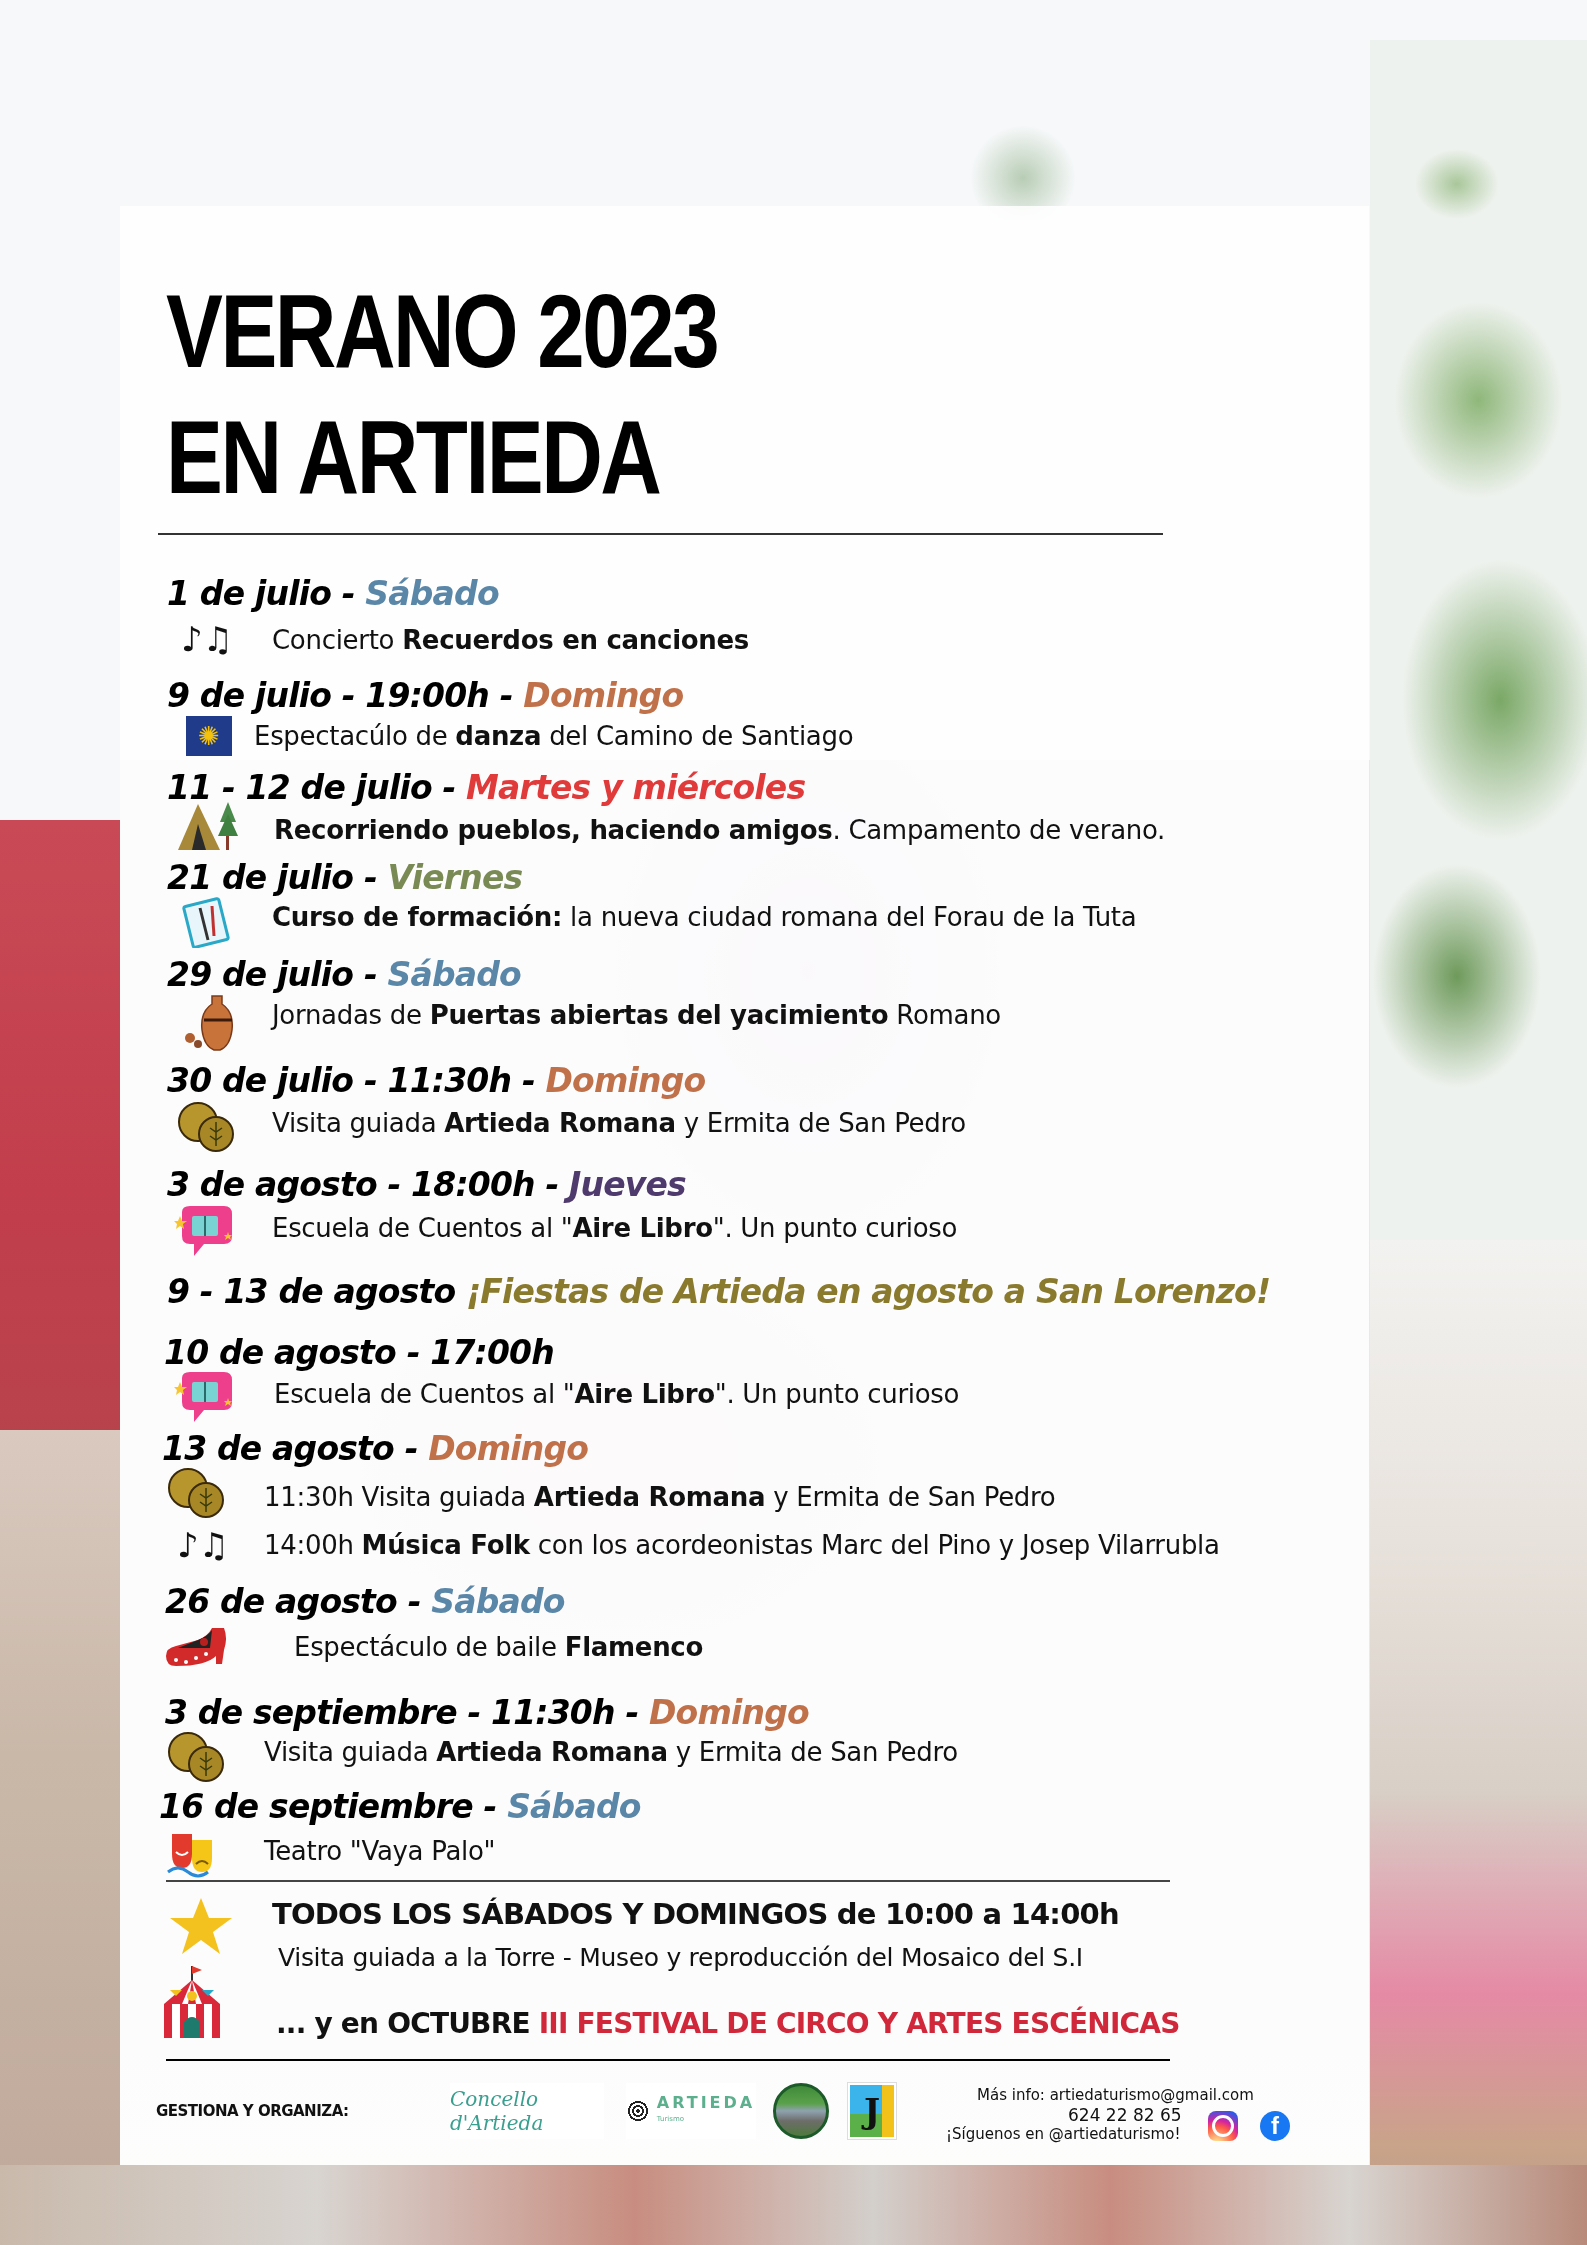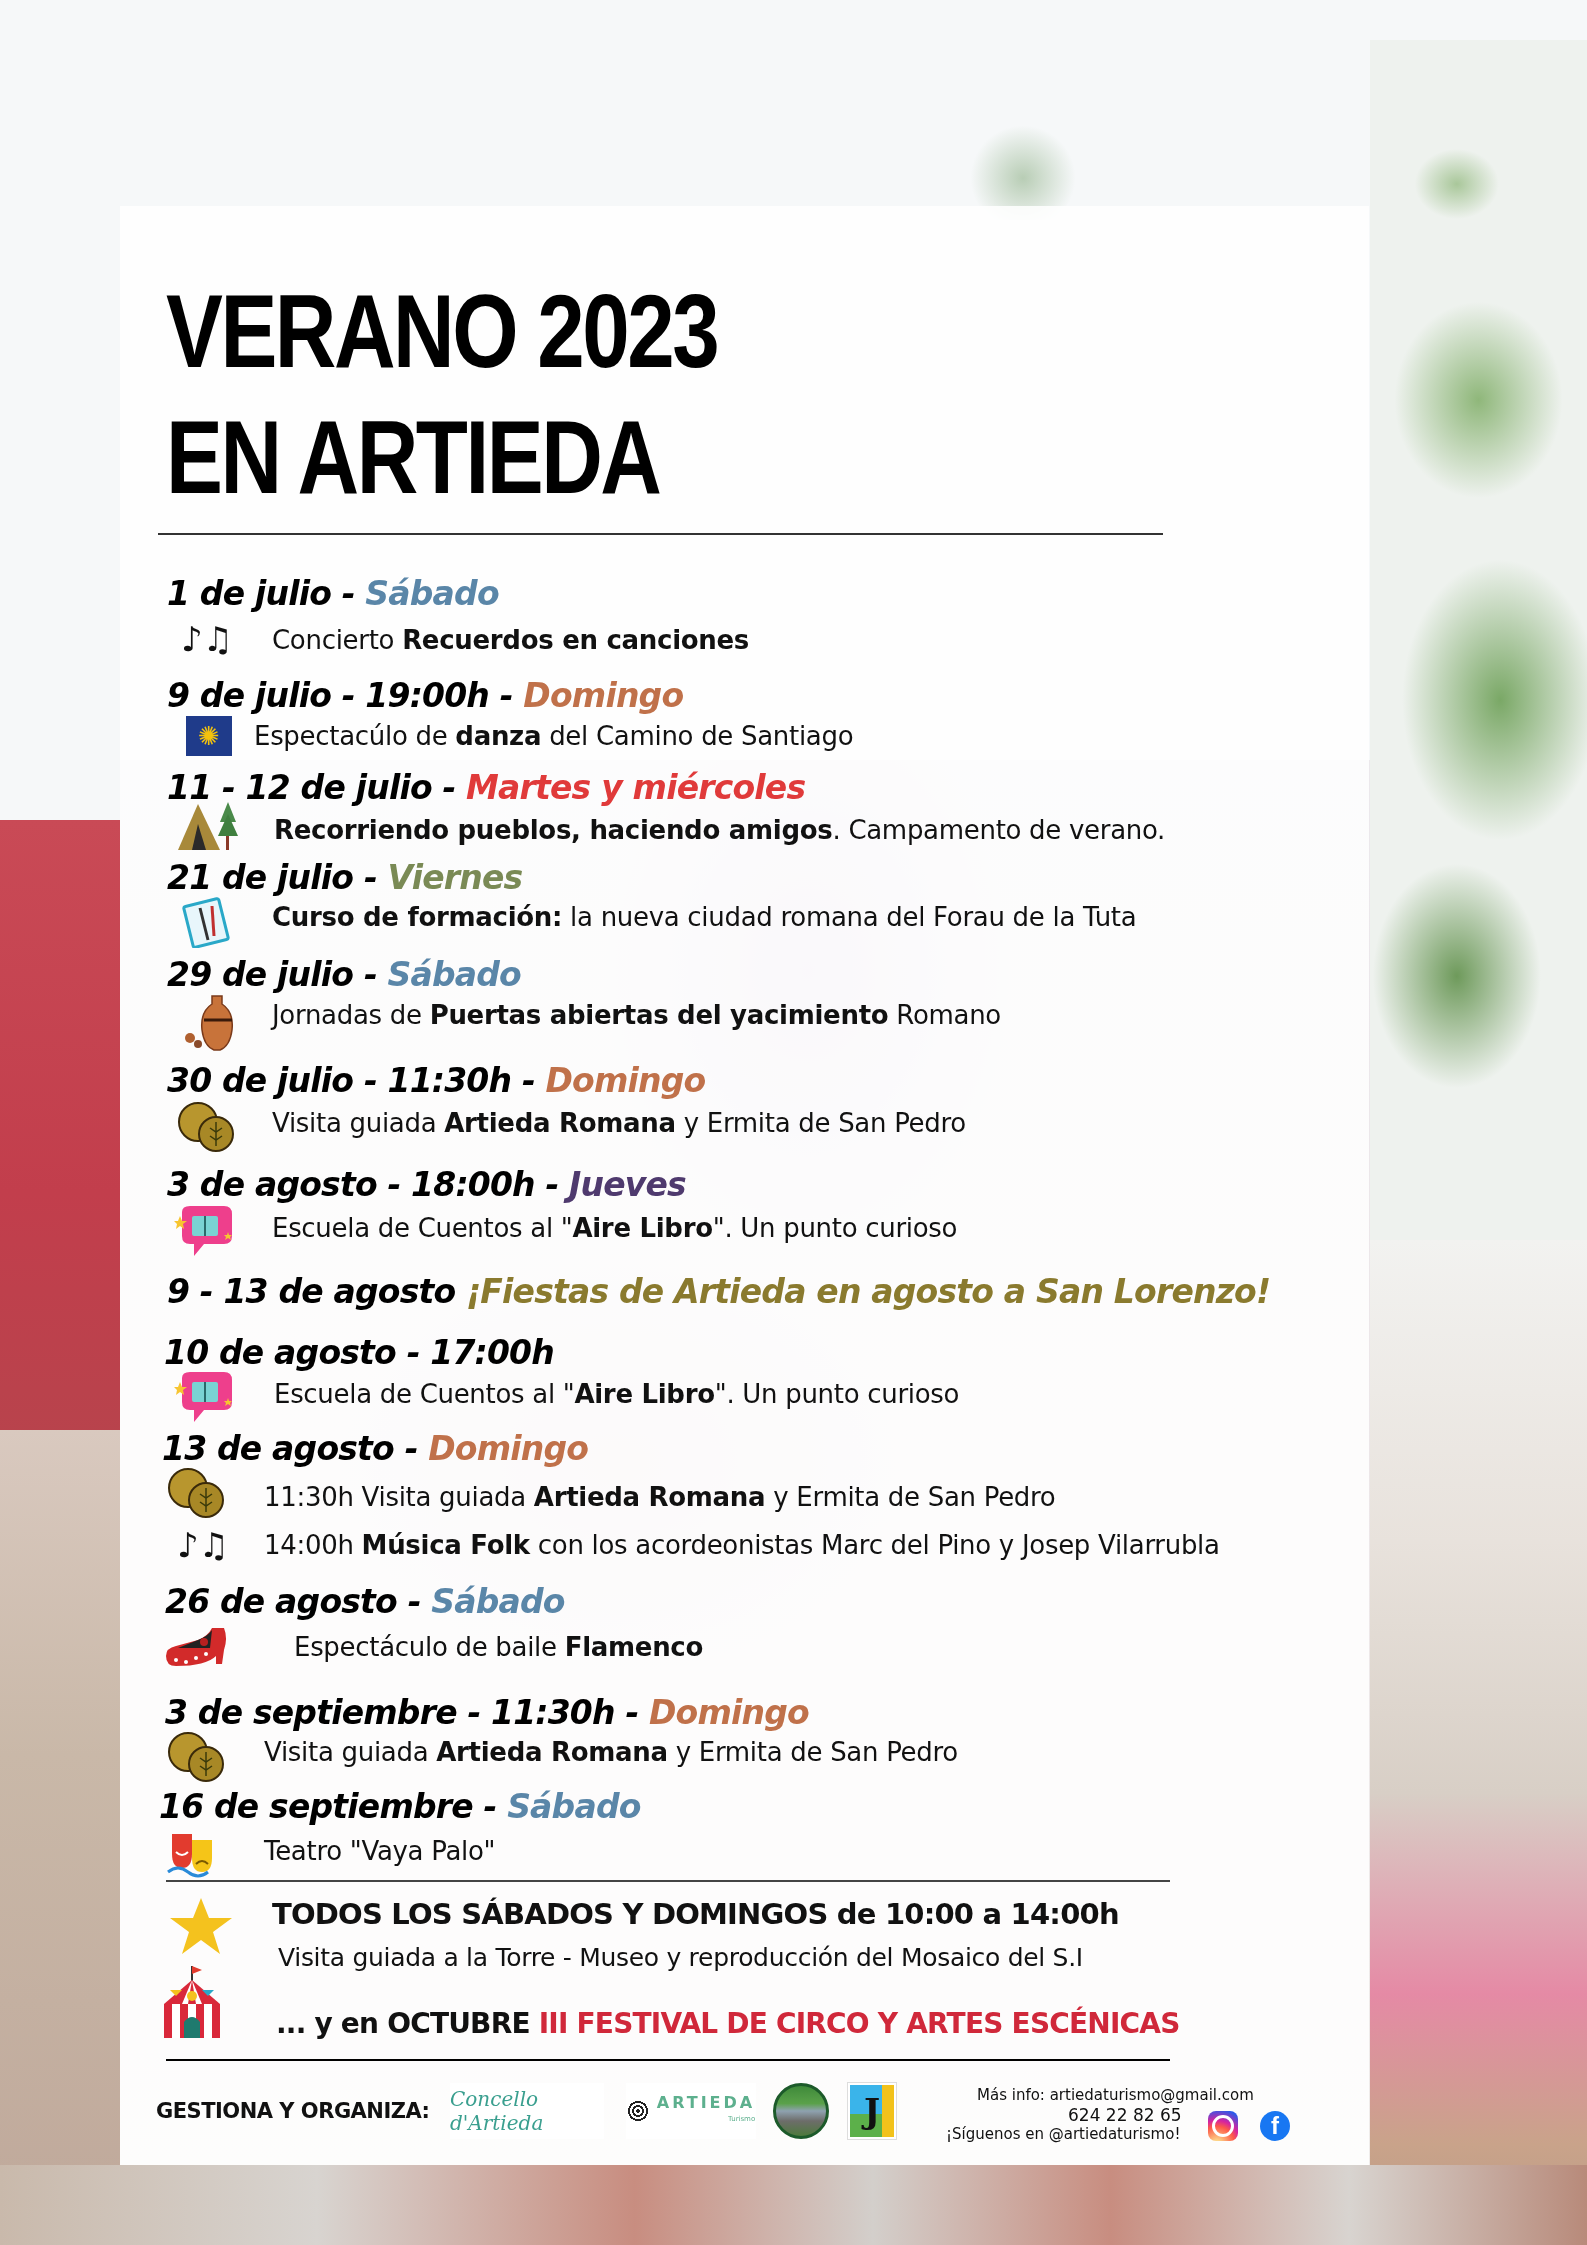--- a/index.html
+++ b/index.html
@@ -97,31 +97,31 @@
       font-size: 25px; line-height: 34px; white-space: nowrap; letter-spacing: -0.3px;
     }
     .october {
       position: absolute; left: 276px; top: 2004px;
       font-family: "DejaVu Sans", sans-serif; font-weight: 700;
       font-size: 28px; line-height: 40px; letter-spacing: -0.8px; white-space: nowrap;
     }
 
     .footer-label {
       position: absolute; left: 156px; top: 2097px;
-      font-weight: 700; font-size: 21px; line-height: 28px; letter-spacing: -0.5px;
+      font-weight: 700; font-size: 15px; line-height: 28px; letter-spacing: -0.5px;
     }
     .logo {
       position: absolute; background: #fff; display: flex; align-items: center; justify-content: center;
     }
     .logo.concello { left: 450px; top: 2083px; width: 154px; height: 56px; color: #3a9f8f;
       font-family: "DejaVu Serif", serif; font-style: italic; font-size: 20px; }
     .logo.artieda { left: 626px; top: 2083px; width: 130px; height: 56px; flex-direction: row; gap: 8px; }
     .logo.artieda .disc { width: 22px; height: 22px; border-radius: 50%;
       background: repeating-radial-gradient(circle, #222 0 2px, #fff 2px 4px); }
-    .logo.artieda .txt { color: #5db08e; font-size: 16px; letter-spacing: 3px; font-weight: 700; display: flex; flex-direction: column; align-items: flex-end; line-height: 16px; }
+    .logo.artieda .txt { color: #5db08e; font-size: 16px; letter-spacing: 3px; font-weight: 700; display: flex; flex-direction: column; align-items: flex-start; line-height: 16px; }
     .logo.artieda .txt small { font-size: 7px; letter-spacing: 0; font-weight: 400; }
     .logo.comarca { left: 773px; top: 2083px; width: 56px; height: 56px; border-radius: 50%;
       background: linear-gradient(180deg, #3f8a3a 0%, #5aa14a 35%, #8fa2b0 50%, #6d6d6a 70%, #4d7a3c 100%);
       border: 3px solid #1c5a2a; }
     .logo.jacetania { left: 848px; top: 2083px; width: 48px; height: 56px;
       background: linear-gradient(180deg, #3ab4ea 0%, #3ab4ea 55%, #5cb04a 56%, #5cb04a 100%);
       border: 2px solid #fff; outline: 1px solid #ddd; }
     .logo.jacetania span { font-family: "DejaVu Serif", serif; font-size: 34px; font-weight: 700; color: #111; }
     .logo.jacetania .band { position: absolute; right: 0; top: 0; width: 12px; height: 100%; background: #f2c21b; }
 

